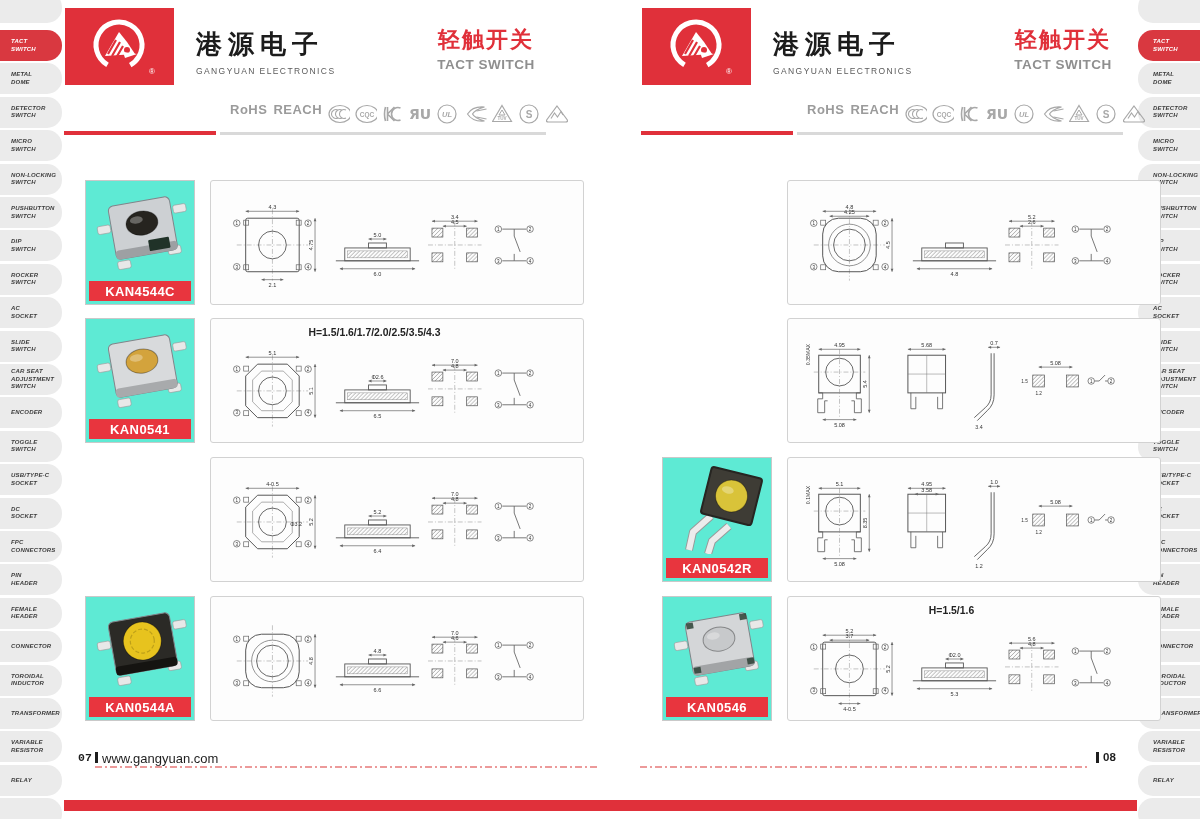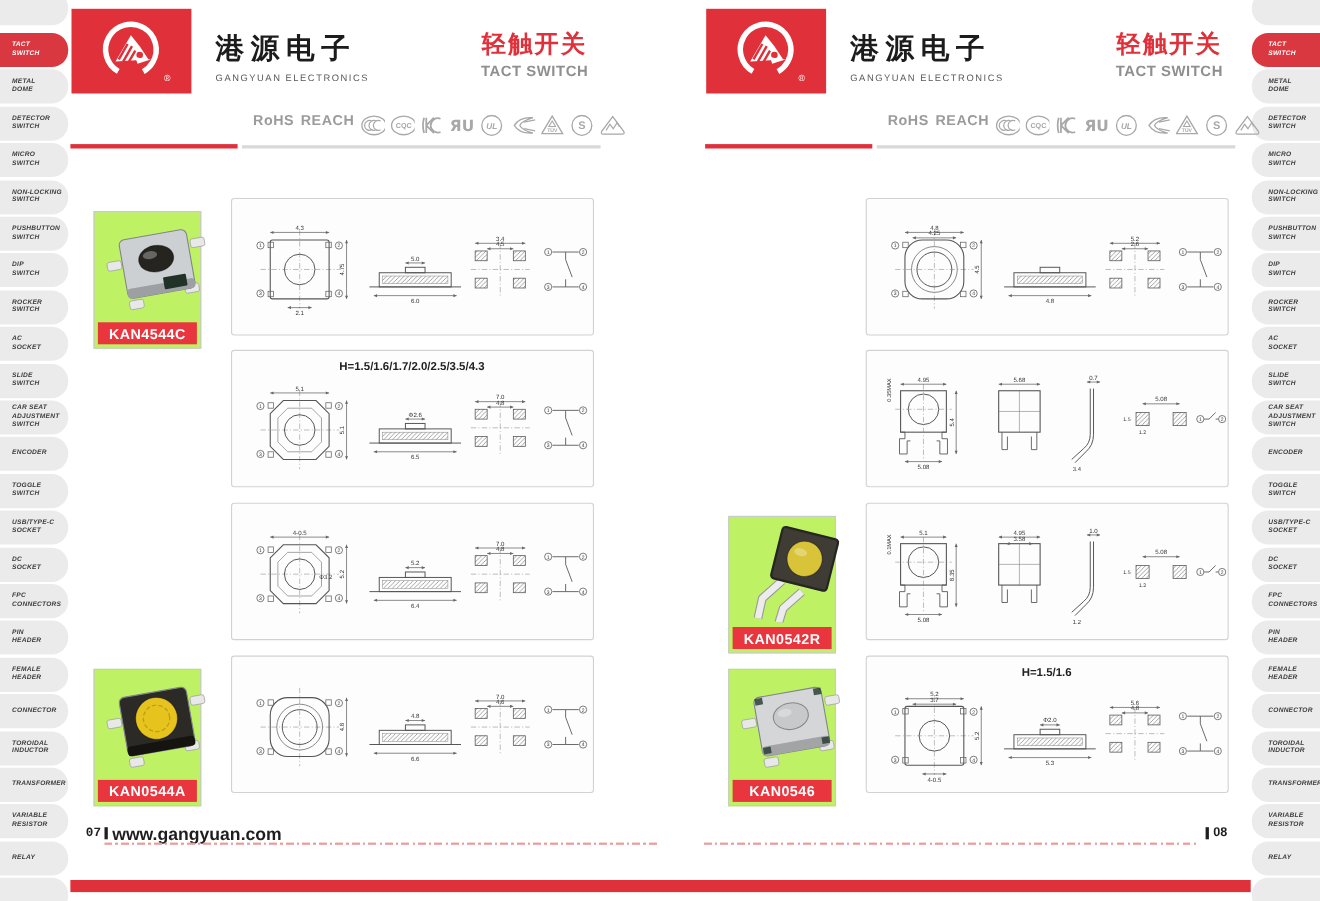--- a/index.html
+++ b/index.html
@@ -25,30 +25,30 @@
   .title-cn{font-size:22px;font-weight:bold;color:#e0303a;letter-spacing:2px;font-family:Liberation Mono, monospace;white-space:nowrap;}
   .title-en{font-size:13.5px;font-weight:bold;color:#8f8f8f;letter-spacing:.5px;margin-top:2px;white-space:nowrap;}
   .certs{position:absolute;left:166px;top:102px;width:316px;height:24px;display:flex;gap:6px;}
   .cert-word{font-size:13px;font-weight:bold;color:#9b9b9b;letter-spacing:.5px;}
   .certs svg{display:block;}
   .divider{position:absolute;top:131px;left:0;width:482px;height:4px;}
   .divider .red{position:absolute;left:0;top:0;width:152px;height:4px;background:#e0303a;}
   .divider .gray{position:absolute;left:156px;right:0;top:1px;height:3px;background:#d9d9d9;}
   
   .row{position:absolute;left:0;width:482px;height:125px;}
-  .photo-panel{position:absolute;left:21px;top:12px;width:98px;height:125px;border:1px solid #c9c9c9;background:#bef264;box-sizing:border-box;}
+  .photo-panel{position:absolute;left:21px;top:0;width:110px;height:125px;border:1px solid #c9c9c9;background:#5eead4;box-sizing:border-box;}
   .photo-panel svg{position:absolute;left:2px;top:2px;}
   .plabel{position:absolute;left:3px;right:3px;bottom:3px;height:20px;background:#e8353e;color:#fff;
           font-weight:bold;font-size:13px;display:flex;align-items:center;justify-content:center;letter-spacing:.4px;}
-  .drawing-panel{position:absolute;left:146px;top:0;width:330px;height:125px;border:1.5px solid #d2d2d2;
+  .drawing-panel{position:absolute;left:146px;top:0;width:374px;height:125px;border:1.5px solid #d2d2d2;
                  border-radius:3px;background:#fdfdfd;box-sizing:border-box;}
   
   .pgnum{position:absolute;top:751px;font-size:11.5px;font-weight:bold;color:#1e1e1e;}
   .tick{position:absolute;top:752px;width:3px;height:11px;background:#1e1e1e;}
-  .site{position:absolute;top:751px;font-size:16px;font-weight:bold;color:#1e1e1e;}
+  .site{position:absolute;top:751px;font-size:13px;font-weight:normal;color:#1e1e1e;}
   .dashline{position:absolute;top:766px;height:2px;
             background:repeating-linear-gradient(90deg,#ec9a9a 0 7px,transparent 7px 10px,#ec9a9a 10px 12px,transparent 12px 15px);}
   .bottom-bar{position:absolute;left:64px;top:800px;width:1073px;height:11px;background:#e0303a;}
   .hiddensvg{position:absolute;width:0;height:0;}
 </style>
 </head>
 <body>
 
 <svg class="hiddensvg" aria-hidden="true">
     <defs>
@@ -387,20 +387,35 @@
   <text x="290" y="49.8" text-anchor="middle" font-size="4.6" fill="#333">1</text>
               <circle cx="322" cy="48" r="3.3" fill="#fdfdfd" stroke="#555" stroke-width="0.7"></circle>
   <text x="322" y="49.8" text-anchor="middle" font-size="4.6" fill="#333">2</text>
               <circle cx="290" cy="80" r="3.3" fill="#fdfdfd" stroke="#555" stroke-width="0.7"></circle>
   <text x="290" y="81.8" text-anchor="middle" font-size="4.6" fill="#333">3</text>
               <circle cx="322" cy="80" r="3.3" fill="#fdfdfd" stroke="#555" stroke-width="0.7"></circle>
   <text x="322" y="81.8" text-anchor="middle" font-size="4.6" fill="#333">4</text>
             </svg></div>
         </div>
         <div class="row" style="top: 318px;">
+          <div class="photo-panel">
+            <svg width="110" height="94" viewBox="0 0 110 94">
+              <g transform="rotate(-10 55 46)">
+                <rect x="10" y="36" width="13" height="8" rx="2" fill="#e8e8e8" stroke="#999" stroke-width="0.6"></rect>
+                <rect x="88" y="28" width="13" height="8" rx="2" fill="#e8e8e8" stroke="#999" stroke-width="0.6"></rect>
+                <rect x="24" y="74" width="13" height="8" rx="2" fill="#e8e8e8" stroke="#999" stroke-width="0.6"></rect>
+                <rect x="76" y="68" width="13" height="8" rx="2" fill="#e8e8e8" stroke="#999" stroke-width="0.6"></rect>
+                <rect x="24" y="18" width="62" height="54" rx="5" fill="#d8dadc" stroke="#81858a" stroke-width="1"></rect>
+    <rect x="24" y="63" width="62" height="9" rx="3" fill="#a8aaac"></rect>
+                <ellipse cx="55" cy="40" rx="16" ry="12" fill="#d3a33c" stroke="rgba(0,0,0,0.35)" stroke-width="1"></ellipse>
+      <ellipse cx="50" cy="36" rx="6.5" ry="3.6" fill="rgba(255,255,255,0.3)"></ellipse>
+              </g>
+            </svg>
+            <div class="plabel">KAN0541</div>
+          </div>
           <div class="drawing-panel"><svg width="327" height="122" viewBox="0 0 330 122">
               <text x="165" y="17" text-anchor="middle" font-size="10.5" font-weight="bold" fill="#222">H=1.5/1.6/1.7/2.0/2.5/3.5/4.3</text>
               <line x1="26" y1="72" x2="98" y2="72" stroke="#888" stroke-width="0.5" stroke-dasharray="5,2,1,2"></line>
               <line x1="62" y1="36" x2="62" y2="108" stroke="#888" stroke-width="0.5" stroke-dasharray="5,2,1,2"></line>
               <polygon points="35,57 47,45 77,45 89,57 89,87 77,99 47,99 35,87" fill="none" stroke="#555" stroke-width="1"></polygon>
     <polygon points="42,61 51,52 73,52 82,61 82,83 73,92 51,92 42,83" fill="none" stroke="#777" stroke-width="0.6"></polygon>
               <circle cx="62" cy="72" r="14" fill="none" stroke="#555" stroke-width="0.9"></circle>
               <rect x="33" y="47" width="5" height="5" fill="none" stroke="#666" stroke-width="0.7"></rect>
               <rect x="86" y="47" width="5" height="5" fill="none" stroke="#666" stroke-width="0.7"></rect>
               <rect x="33" y="92" width="5" height="5" fill="none" stroke="#666" stroke-width="0.7"></rect>

